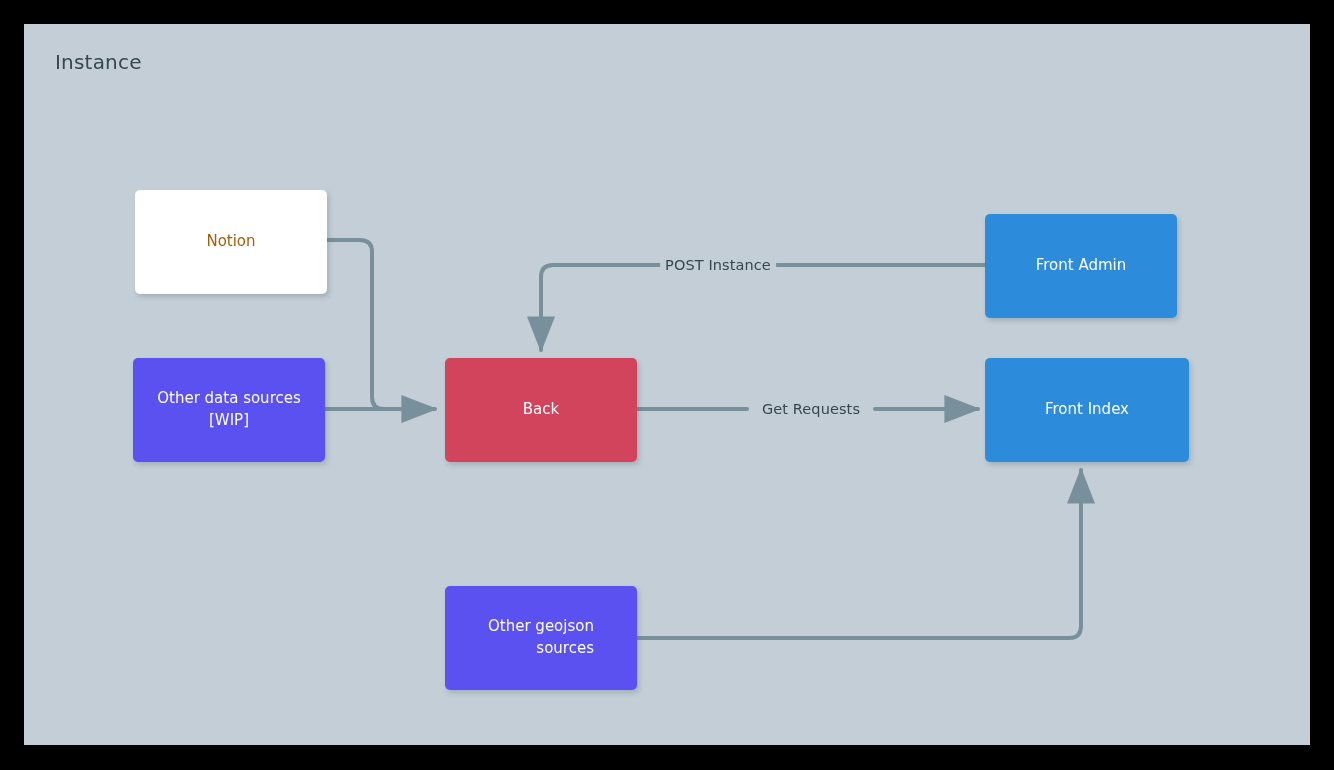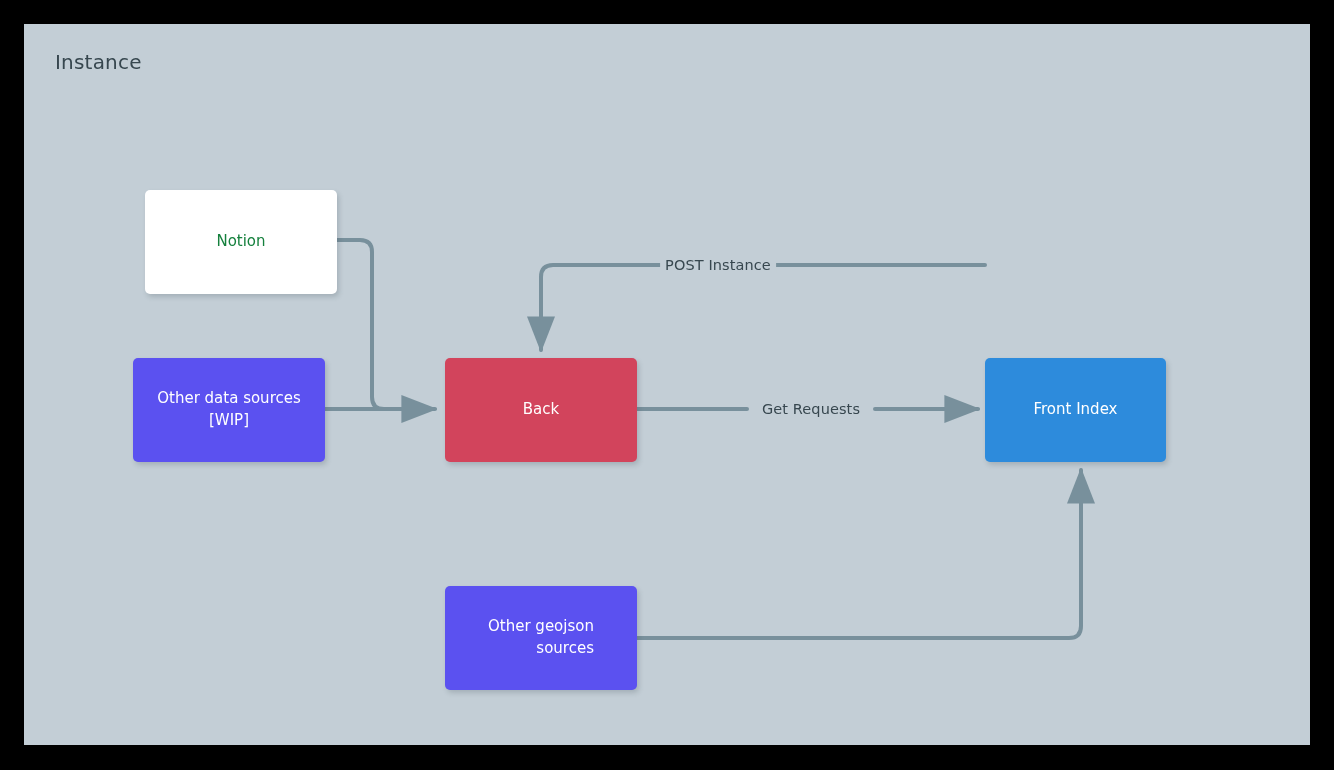--- a/index.html
+++ b/index.html
@@ -51,41 +51,41 @@
     align-items: center;
     justify-content: center;
     text-align: center;
     font-size: 15px;
     line-height: 1.45;
     box-shadow: 2px 3px 5px rgba(60, 72, 82, 0.22);
     white-space: pre-line;
     padding: 4px 8px;
   }
   .node-notion {
-    left: 121px; top: 166px; width: 192px; height: 104px;
-    background: #ffffff; color: #15803d;
+    left: 111px; top: 166px; width: 192px; height: 104px;
+    background: #ffffff; color: #a16207;
   }
   .node-otherdata {
     left: 109px; top: 334px; width: 192px; height: 104px;
     background: #5b51f0; color: #ffffff;
   }
   .node-back {
     left: 421px; top: 334px; width: 192px; height: 104px;
     background: #d2445c; color: #ffffff;
   }
   .node-geojson {
     left: 421px; top: 562px; width: 192px; height: 104px;
     background: #5b51f0; color: #ffffff; text-align: right;
   }
   .node-frontadmin {
     left: 961px; top: 190px; width: 192px; height: 104px;
     background: #2d8bdc; color: #ffffff;
   }
   .node-frontindex {
-    left: 961px; top: 334px; width: 181px; height: 104px;
+    left: 961px; top: 334px; width: 204px; height: 104px;
     background: #2d8bdc; color: #ffffff;
   }
 
   
   .edge-label {
     position: absolute;
     font-size: 14.5px;
     color: #37474f;
     background: #c3ced6;
     padding: 0 5px;
@@ -126,20 +126,21 @@
   <div class="node node-notion">Notion</div>
 
   <div class="node node-otherdata">Other data sources
 [WIP]</div>
 
   <div class="node node-back">Back</div>
 
   <div class="node node-geojson">Other geojson
 sources</div>
 
+  <div class="node node-frontadmin">Front Admin</div>
 
   <div class="node node-frontindex">Front Index</div>
 
   <div class="edge-label label-post">POST Instance</div>
 
   <div class="edge-label label-get">Get Requests</div>
 
 </div>
 
 </body></html>

